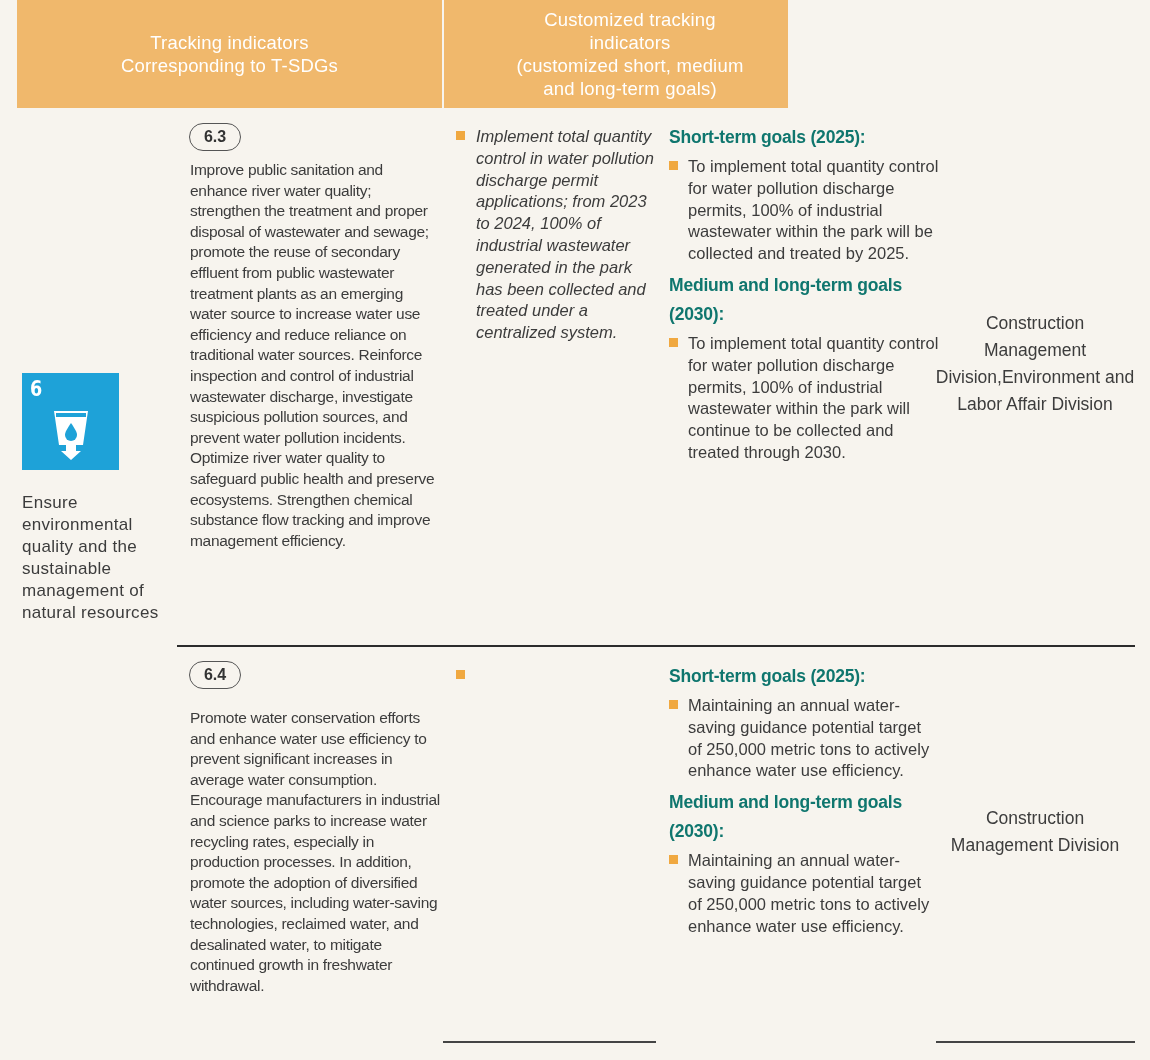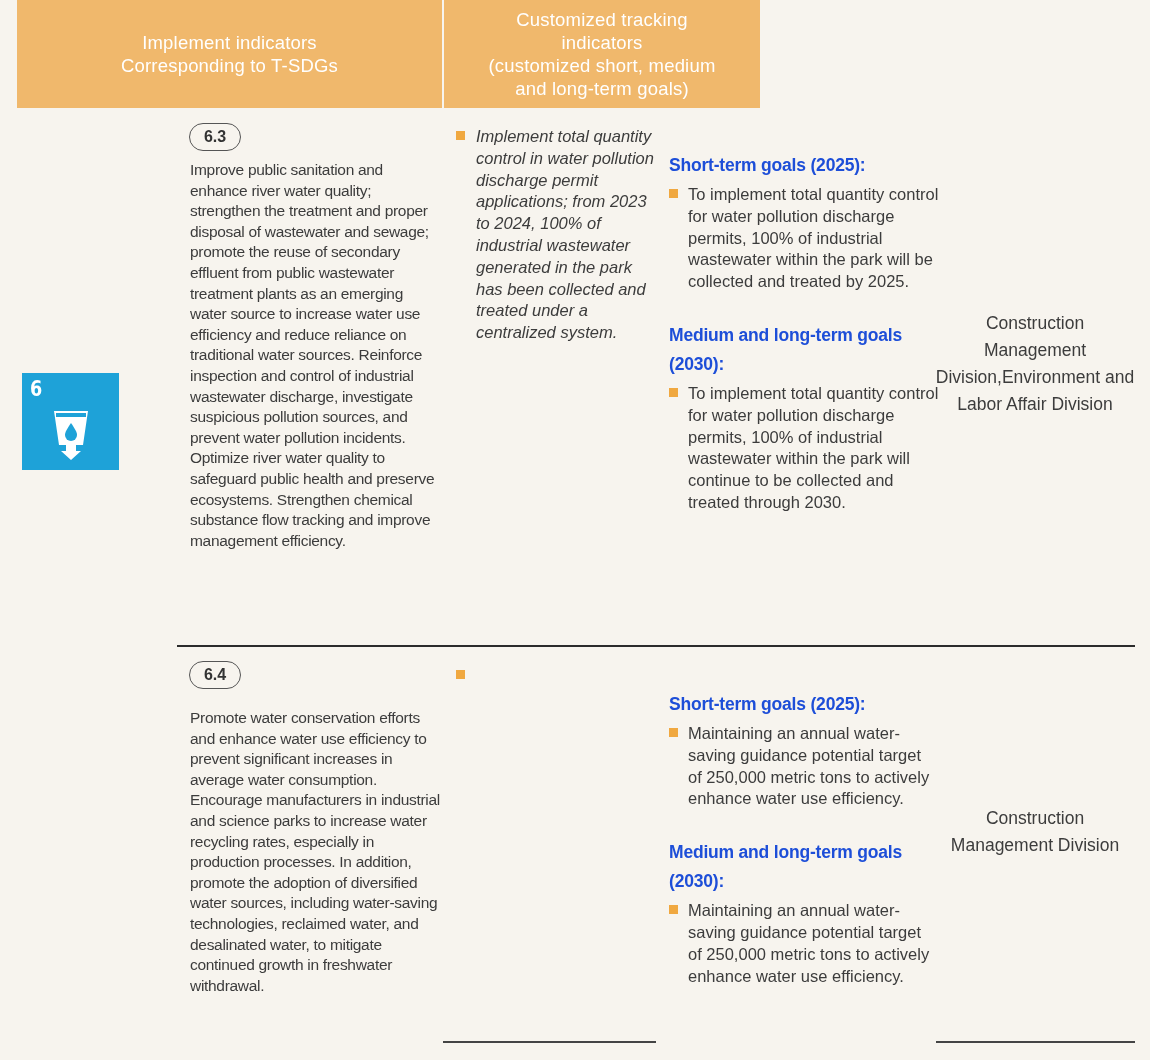--- a/index.html
+++ b/index.html
@@ -15,21 +15,21 @@
     display: flex; gap: 2px; background: #f7f4ee;
   }
   .hcell {
     background: #f0b86c; color: #ffffff;
     display: flex; align-items: center; justify-content: center;
     text-align: center; font-size: 18.5px; line-height: 23px;
     white-space: pre-line; letter-spacing: 0.2px;
   }
   .h1 { width: 425px; }
   .h2 { width: 209px; }
-  .h3 { width: 316px; }
+  .h3 { width: 316px; padding-left: 28px; }
   .h4 { width: 199px; }
 
   .goal-block { position: absolute; left: 22px; top: 373px; width: 150px; }
   .sdg-tile {
     width: 97px; height: 97px; background: #1ea2d8; position: relative;
   }
   .sdg-num {
     position: absolute; left: 8px; top: 3px; color: #fff;
     font-weight: bold; font-size: 22px; font-family: "DejaVu Sans", sans-serif;
     transform: scaleX(0.8); transform-origin: left top;
@@ -54,54 +54,54 @@
   }
   .approach {
     position: absolute; width: 200px; font-size: 16.5px; line-height: 21.8px;
     color: #3c3c3c; padding-left: 20px; box-sizing: border-box;
   }
   .bullet {
     position: absolute; left: 0; top: 5px; width: 9px; height: 9px; background: #f0a840;
   }
   .goals { position: absolute; width: 270px; }
   .goal-head {
-    font-weight: bold; font-size: 17.5px; color: #1d4ed8; line-height: 29px;
+    font-weight: bold; font-size: 17.5px; color: #0f766e; line-height: 29px;
     letter-spacing: -0.2px;
-    margin-top: 28px;
   }
   .goal-item {
     position: relative; padding-left: 19px; font-size: 16.5px; line-height: 21.8px;
     color: #3c3c3c; margin: 4px 0 6px 0;
   }
   .unit {
     position: absolute; width: 200px; text-align: center; font-size: 17.5px;
     line-height: 27px; color: #3c3c3c;
   }
 </style>
 </head>
 <body>
 
 <div class="header">
-  <div class="hcell h1">Implement indicators
+  <div class="hcell h1">Tracking indicators
 Corresponding to T-SDGs</div>
   <div class="hcell h3">Customized tracking
 indicators
 (customized short, medium
 and long-term goals)</div>
 </div>
 
 <div class="goal-block">
   <div class="sdg-tile">
     <div class="sdg-num">6</div>
     <svg class="sdg-icon" width="38" height="52" viewBox="0 0 38 52">
       <path d="M2 2 H36 L31 36 H24 V42 H29 L19 51 L9 42 H14 V36 H7 Z" fill="#fff"></path>
       <rect x="4" y="4" width="30" height="4" fill="#1ea2d8"></rect>
       <path d="M19 14 C15 20 13 23 13 26 A6 6 0 0 0 25 26 C25 23 23 20 19 14 Z" fill="#1ea2d8"></path>
     </svg>
   </div>
+  <div class="goal-text">Ensure environmental quality and the sustainable management of natural resources</div>
 </div>
 
 <div>
   <div class="target-badge" style="left:189px; top:123px;">6.3</div>
   <div class="target-desc" style="left:190px; top:160px;">Improve public sanitation and enhance river water quality; strengthen the treatment and proper disposal of wastewater and sewage; promote the reuse of secondary effluent from public wastewater treatment plants as an emerging water source to increase water use efficiency and reduce reliance on traditional water sources. Reinforce inspection and control of industrial wastewater discharge, investigate suspicious pollution sources, and prevent water pollution incidents. Optimize river water quality to safeguard public health and preserve ecosystems. Strengthen chemical substance flow tracking and improve management efficiency.</div>
   <div class="approach" style="left:456px; top:126px;font-style:italic;">
     <span class="bullet"></span>
     <span>Implement total quantity control in water pollution discharge permit applications; from 2023 to 2024, 100% of industrial wastewater generated in the park has been collected and treated under a centralized system.</span>
   </div>
   <div class="goals" style="left:669px; top:123px;">

